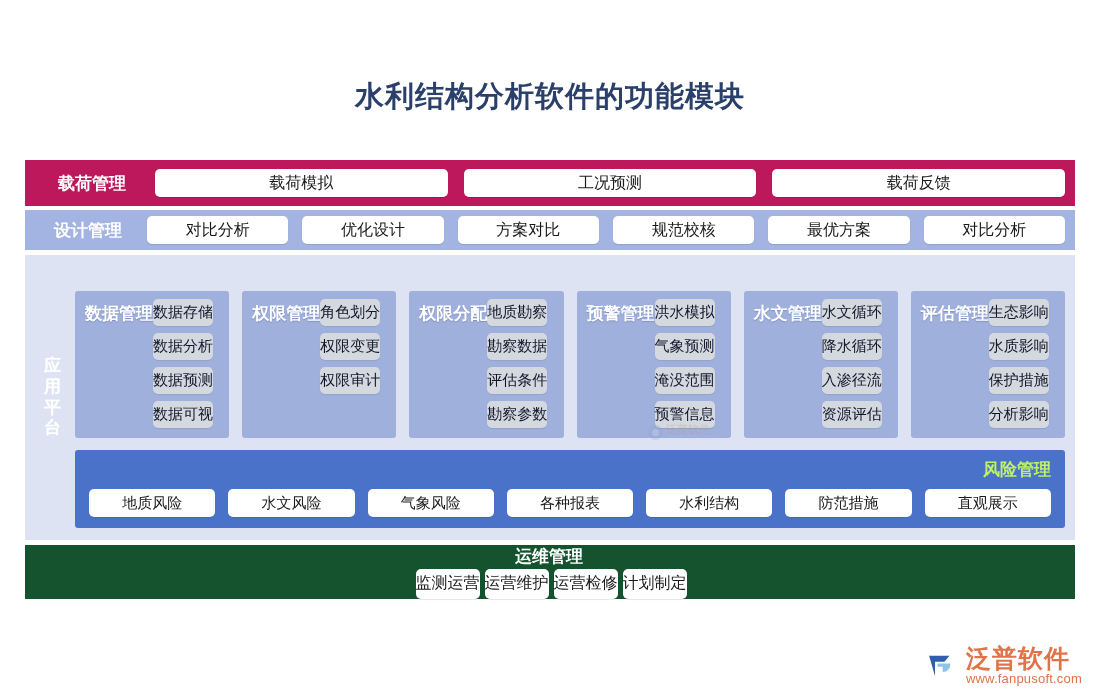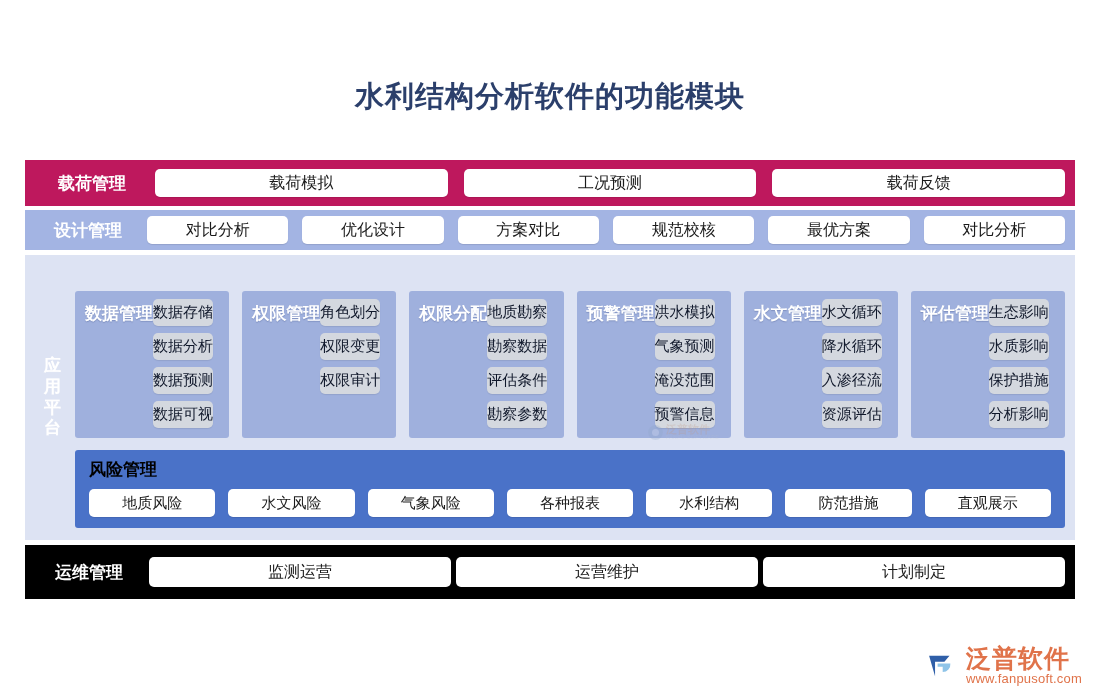--- a/index.html
+++ b/index.html
@@ -164,42 +164,43 @@
 
   
   #risk-panel {
     background: #4a72c8;
     border-radius: 3px;
     margin-top: 12px;
     padding: 6px 14px 11px 14px;
     box-sizing: border-box;
   }
   #risk-title {
-    color: #000000;
+    color: #bef264;
     font-weight: bold;
     font-size: 17px;
-    text-align: left;
+    text-align: right;
     padding: 2px 0 8px 0;
   }
   #risk-items {
     display: flex;
     gap: 13px;
   }
   #risk-items .pill {
     flex: 1 1 0;
     height: 28px;
     font-size: 15px;
   }
 
   
   #row-ops {
-    background: #000000;
+    background: #14532d;
     height: 54px;
     margin-top: 5px;
     padding: 0 10px 0 8px;
+    flex-direction: column;
   }
   #row-ops .band-label { width: 112px; }
   #row-ops .band-items { gap: 5px; padding-left: 4px; }
   #row-ops .pill { height: 30px; flex: 1 1 0; font-size: 16px; }
 
   
   #inline-watermark {
     position: absolute;
     left: 648px;
     top: 424px;
@@ -385,20 +386,21 @@
       </div>
 
     </div>
   </div>
 
   <div class="band" id="row-ops">
     <div class="band-label">运维管理</div>
     <div class="band-items">
       <div class="pill">监测运营</div>
       <div class="pill">运营维护</div>
+      <div class="pill">运营检修</div>
       <div class="pill">计划制定</div>
     </div>
   </div>
 
 </div>
 
 <div id="inline-watermark">
   <div class="wm-mark"></div>
   <div>
     <div class="wm-text">泛普软件</div>

